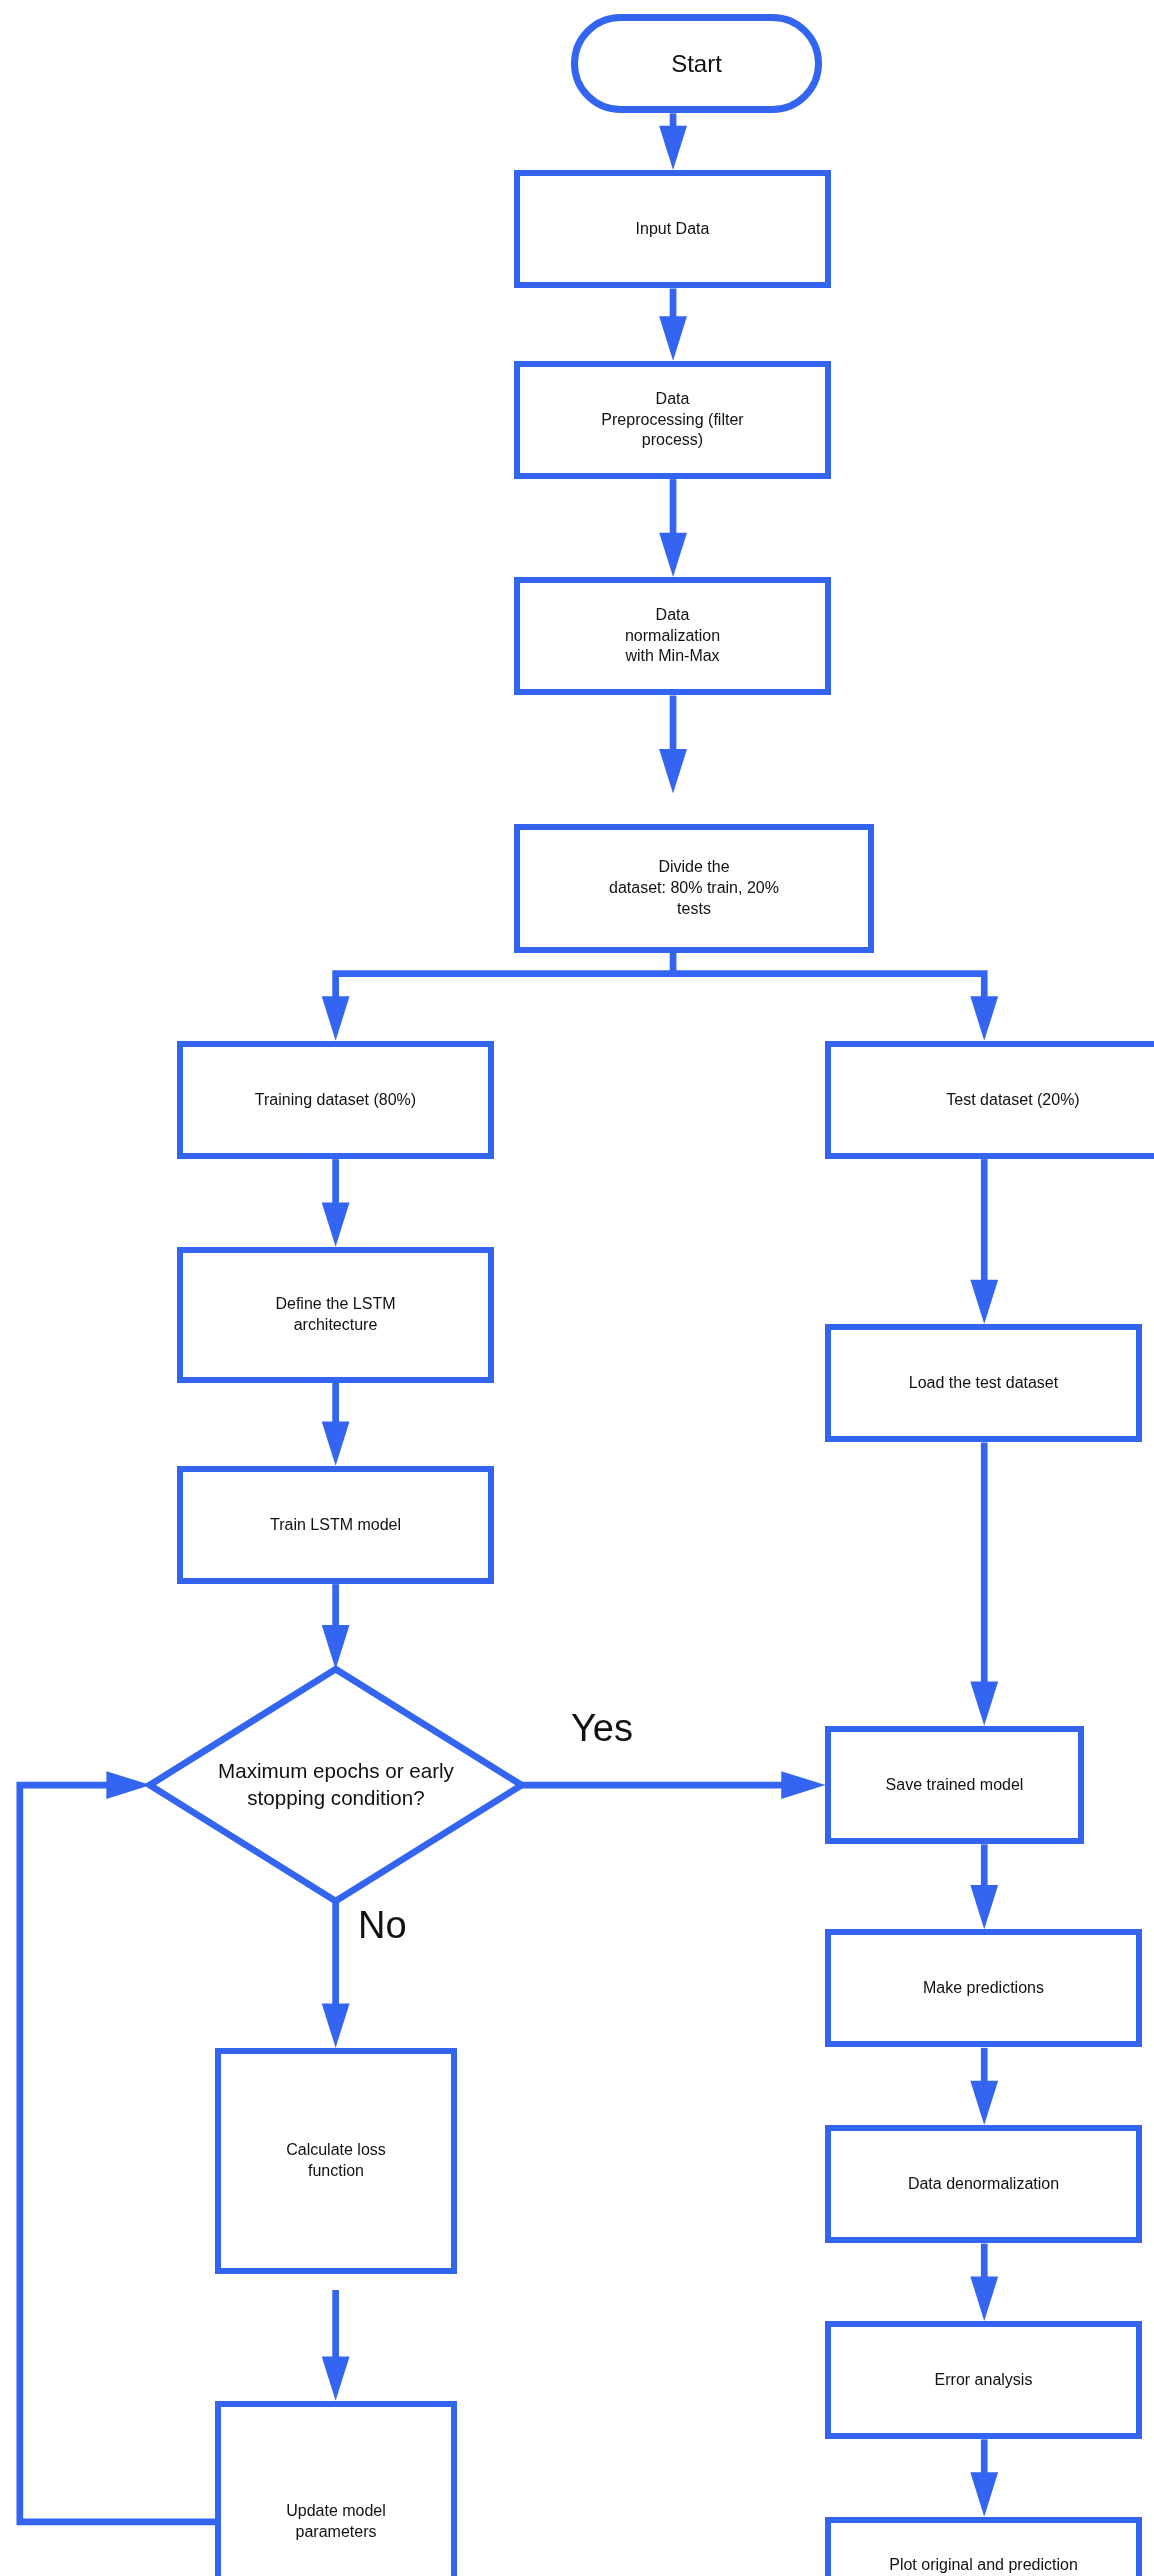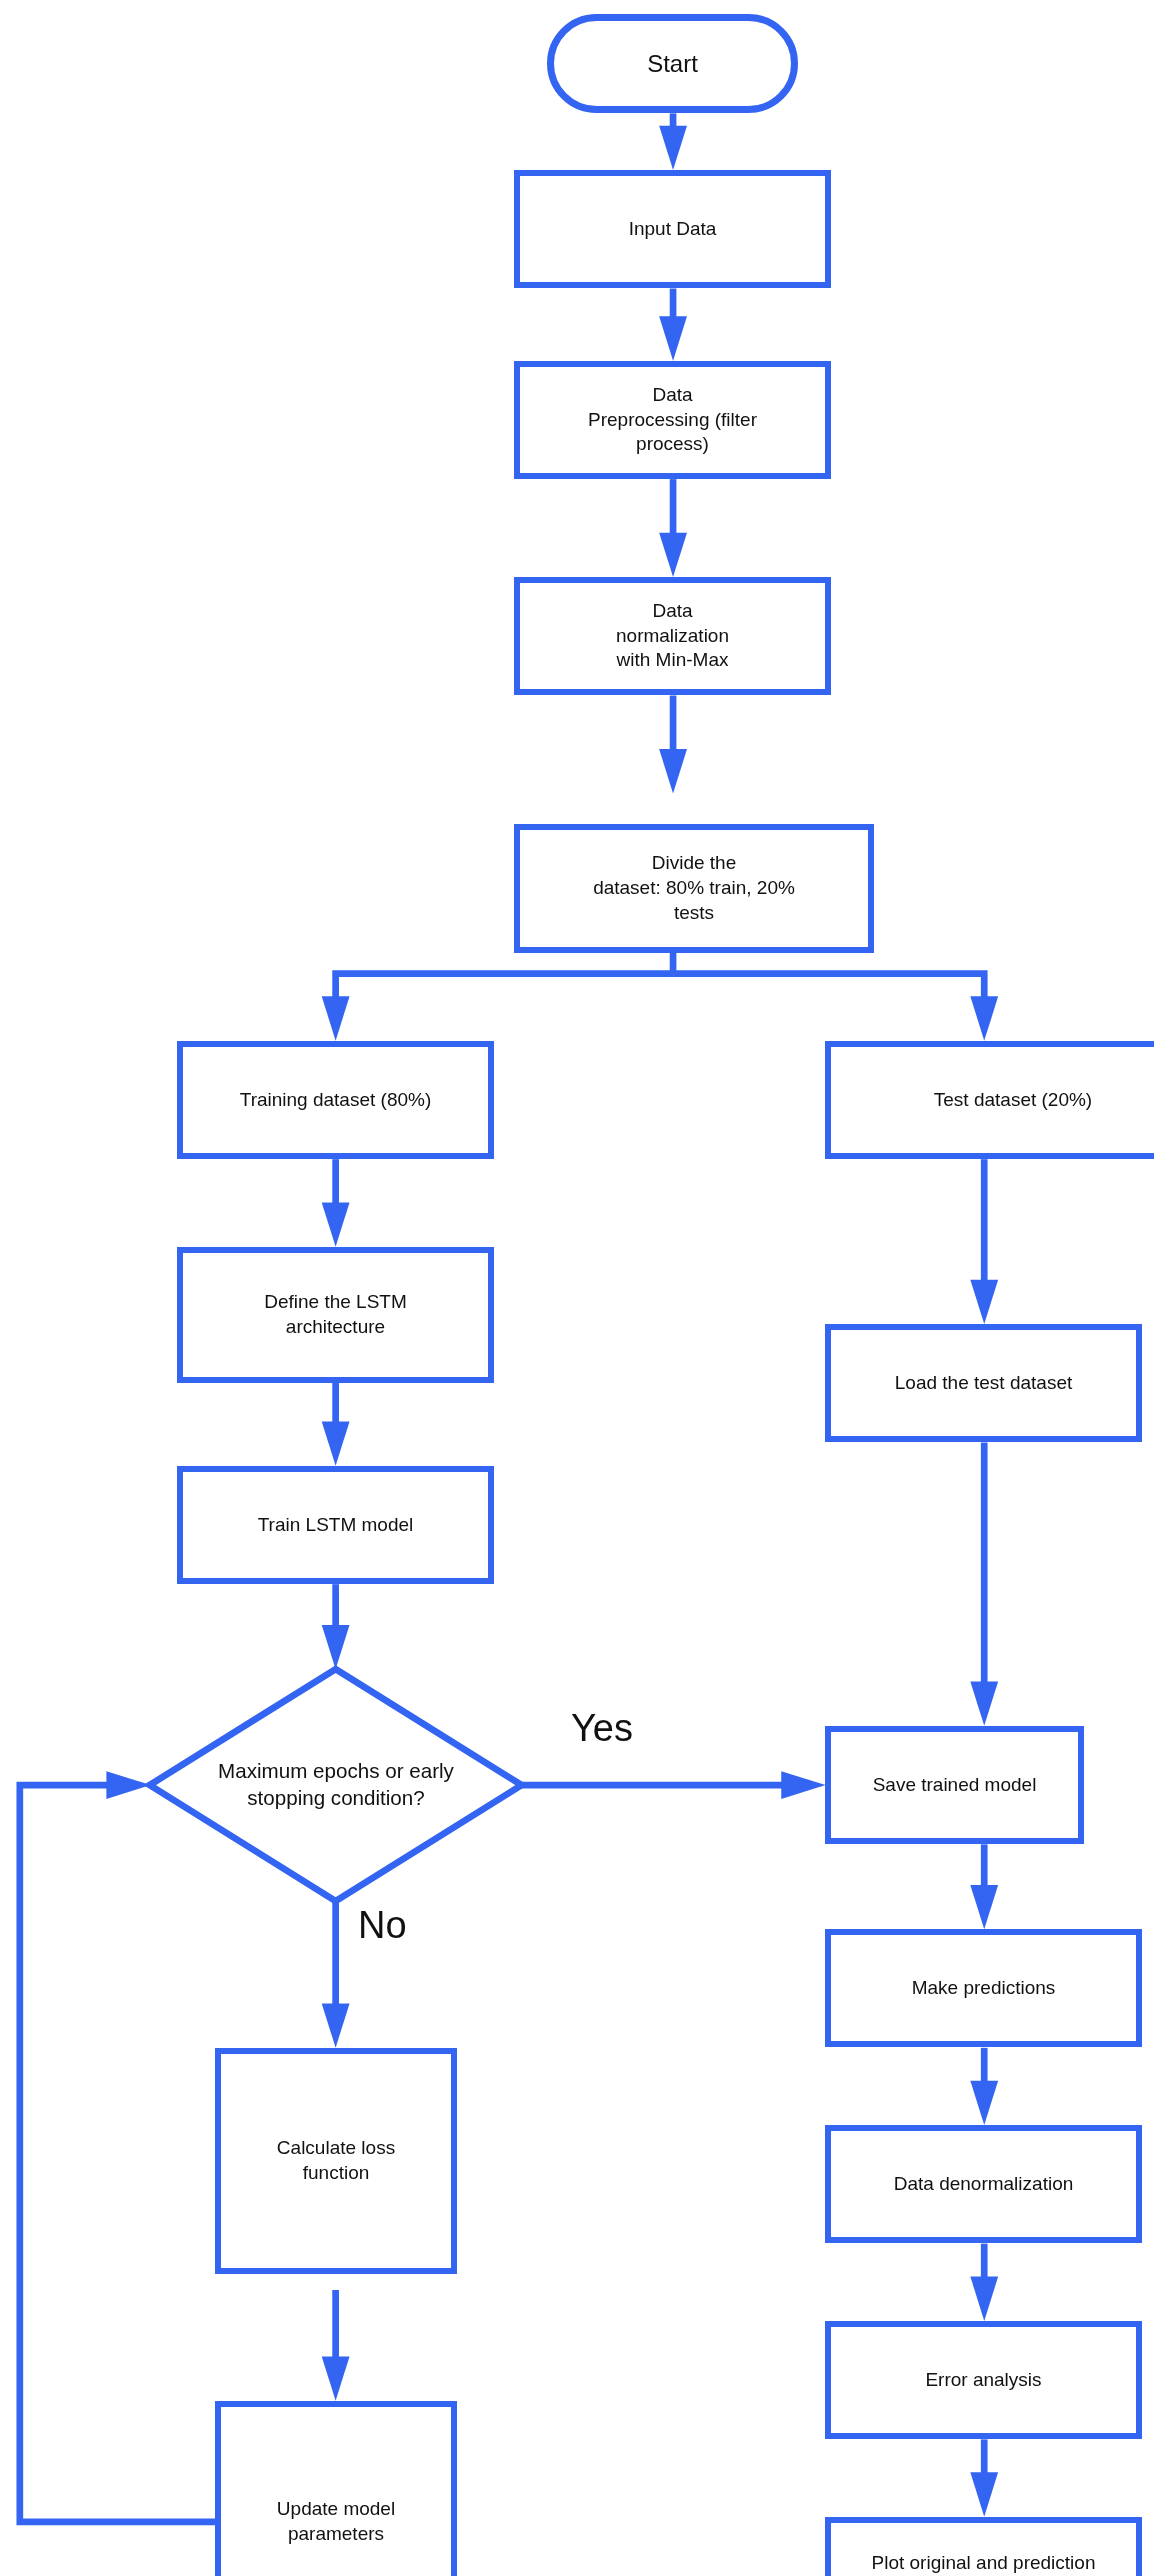--- a/index.html
+++ b/index.html
@@ -13,21 +13,21 @@
     font-family:"Liberation Sans", sans-serif;
     position:relative;overflow:hidden;
   }
   #stage{position:absolute;left:0;top:0;width:1155px;height:2800px;}
   #connector-layer{position:absolute;left:0;top:0;}
   .node{
     position:absolute;box-sizing:border-box;
     border:6.7px solid var(--line);background:#fff;
     display:flex;align-items:center;justify-content:center;
     text-align:center;color:var(--text);
-    font-size:19px;line-height:1.3;white-space:pre-line;
+    font-size:16px;line-height:1.3;white-space:pre-line;
   }
   .terminator{
     border-radius:57px;border-width:7.2px;font-size:24px;
   }
   .decision-label{
     position:absolute;box-sizing:border-box;background:transparent;border:none;
     display:flex;align-items:center;justify-content:center;
     text-align:center;color:var(--text);
     font-size:20.6px;line-height:1.3;white-space:pre-line;
   }
@@ -85,21 +85,21 @@
     <polygon class="head" points="1883,3264 1937,3264 1910,3350"></polygon>
     <polygon class="head" points="1883,3659 1937,3659 1910,3745"></polygon>
     <polygon class="head" points="1883,4039 1937,4039 1910,4125"></polygon>
     <polygon class="head" points="1883,4419 1937,4419 1910,4505"></polygon>
     <polygon class="head" points="1883,4799 1937,4799 1910,4885"></polygon>
     <polygon class="head" points="1883,5129 1937,5129 1910,5215"></polygon>
 
     <polygon class="shape" points="651,3240 1012,3465 651,3690 290,3465"></polygon>
   </svg>
 
-  <div class="node terminator" style="left:547px;top:14.4px;width:251px;height:99px;">Start</div>
+  <div class="node terminator" style="left:571px;top:14.4px;width:251px;height:99px;">Start</div>
 
   <div class="node" style="left:514px;top:170px;width:317px;height:118px;">Input Data</div>
 
   <div class="node" style="left:514px;top:361px;width:317px;height:118px;">Data
 Preprocessing (filter
 process)</div>
 
   <div class="node" style="left:514px;top:577px;width:317px;height:118px;">Data
 normalization
 with Min-Max</div>

